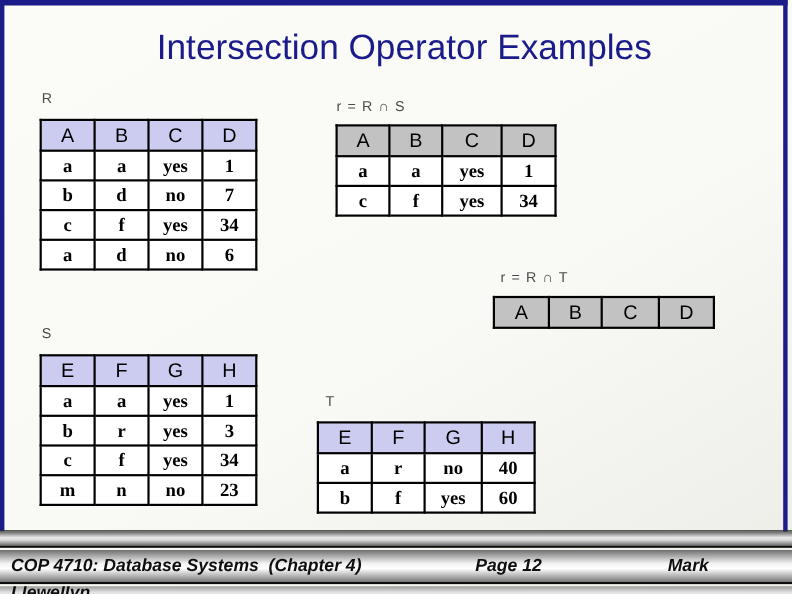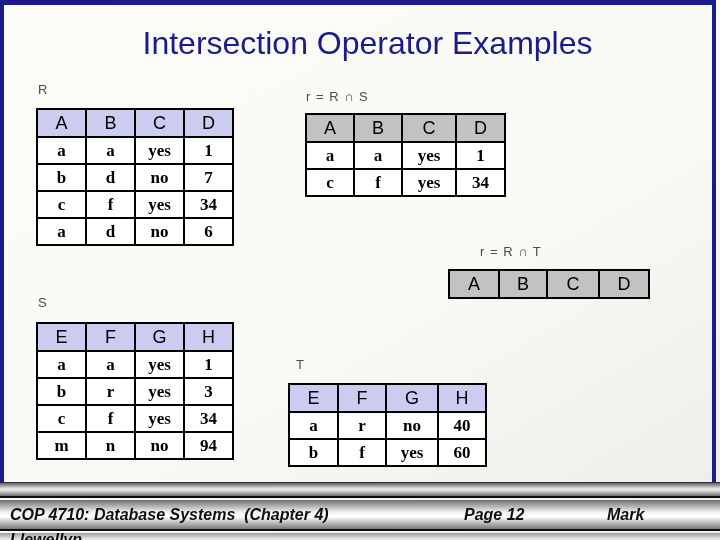--- a/index.html
+++ b/index.html
@@ -40,21 +40,21 @@
     font-family:"Liberation Serif", serif; font-size:17px; font-weight:bold; color:#000;
     background:#fff;
   }
   table.tbl.gray th { background:#c2c2c2; }
 
   #table-r  { left:36px;  top:108px; }
   #label-r  { left:38px;  top:82px;  }
   #table-rs { left:305px; top:113px; }
   #label-rs { left:306px; top:89px;  }
   #table-rt { left:448px; top:269px; }
-  #label-rt { left:480px; top:244px; }
+  #label-rt { left:455px; top:244px; }
   #table-s  { left:36px;  top:322px; }
   #label-s  { left:38px;  top:295px; }
   #table-t  { left:288px; top:383px; }
   #label-t  { left:296px; top:357px; }
 
   
   .footer { position:absolute; left:0; top:482px; width:720px; height:58px; }
   .fstrip { position:absolute; left:0; width:720px; }
   .fstrip1 {
     top:0; height:16px;
@@ -68,21 +68,21 @@
   }
   .fstrip3 {
     top:51px; height:7px; overflow:hidden;
     background:linear-gradient(#9d9d9d,#e3e3e3 80%);
   }
   .ftext {
     position:absolute; font-style:italic; font-weight:bold; font-size:16px;
     color:#0f0f0f; line-height:29px; white-space:pre;
   }
   #f-course { left:10px;  top:0; }
-  #f-page   { left:464px; top:0; }
+  #f-page   { left:432px; top:0; }
   #f-mark   { left:607px; top:0; }
   #f-llew   { position:absolute; left:10px; top:-1px; font-style:italic; font-weight:bold;
               font-size:16px; color:#0f0f0f; line-height:16px; white-space:pre; }
 </style>
 </head>
 <body>
 
 <div class="slide">
   <div class="border-top"></div>
   <div class="border-left"></div>
@@ -210,21 +210,21 @@
     <tr>
       <td>c</td>
       <td>f</td>
       <td>yes</td>
       <td>34</td>
     </tr>
     <tr>
       <td>m</td>
       <td>n</td>
       <td>no</td>
-      <td>94</td>
+      <td>23</td>
     </tr>
   </tbody>
     </table>
 
   <div class="tbl-label" id="label-t">T</div>
   <table class="tbl" id="table-t">
     <colgroup>
         <col style="width:49px">
         <col style="width:48px">
         <col style="width:52px">

